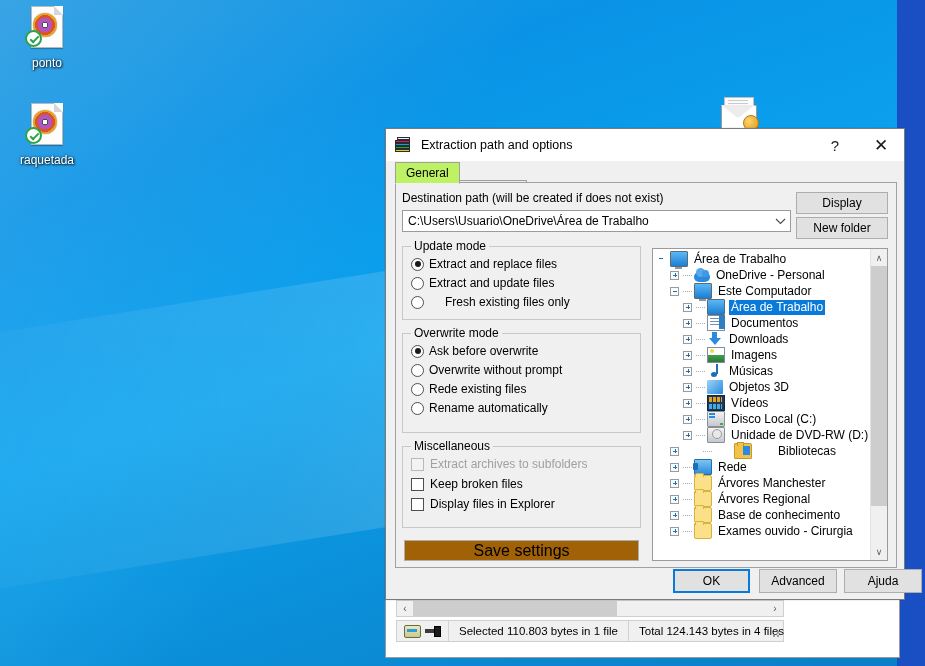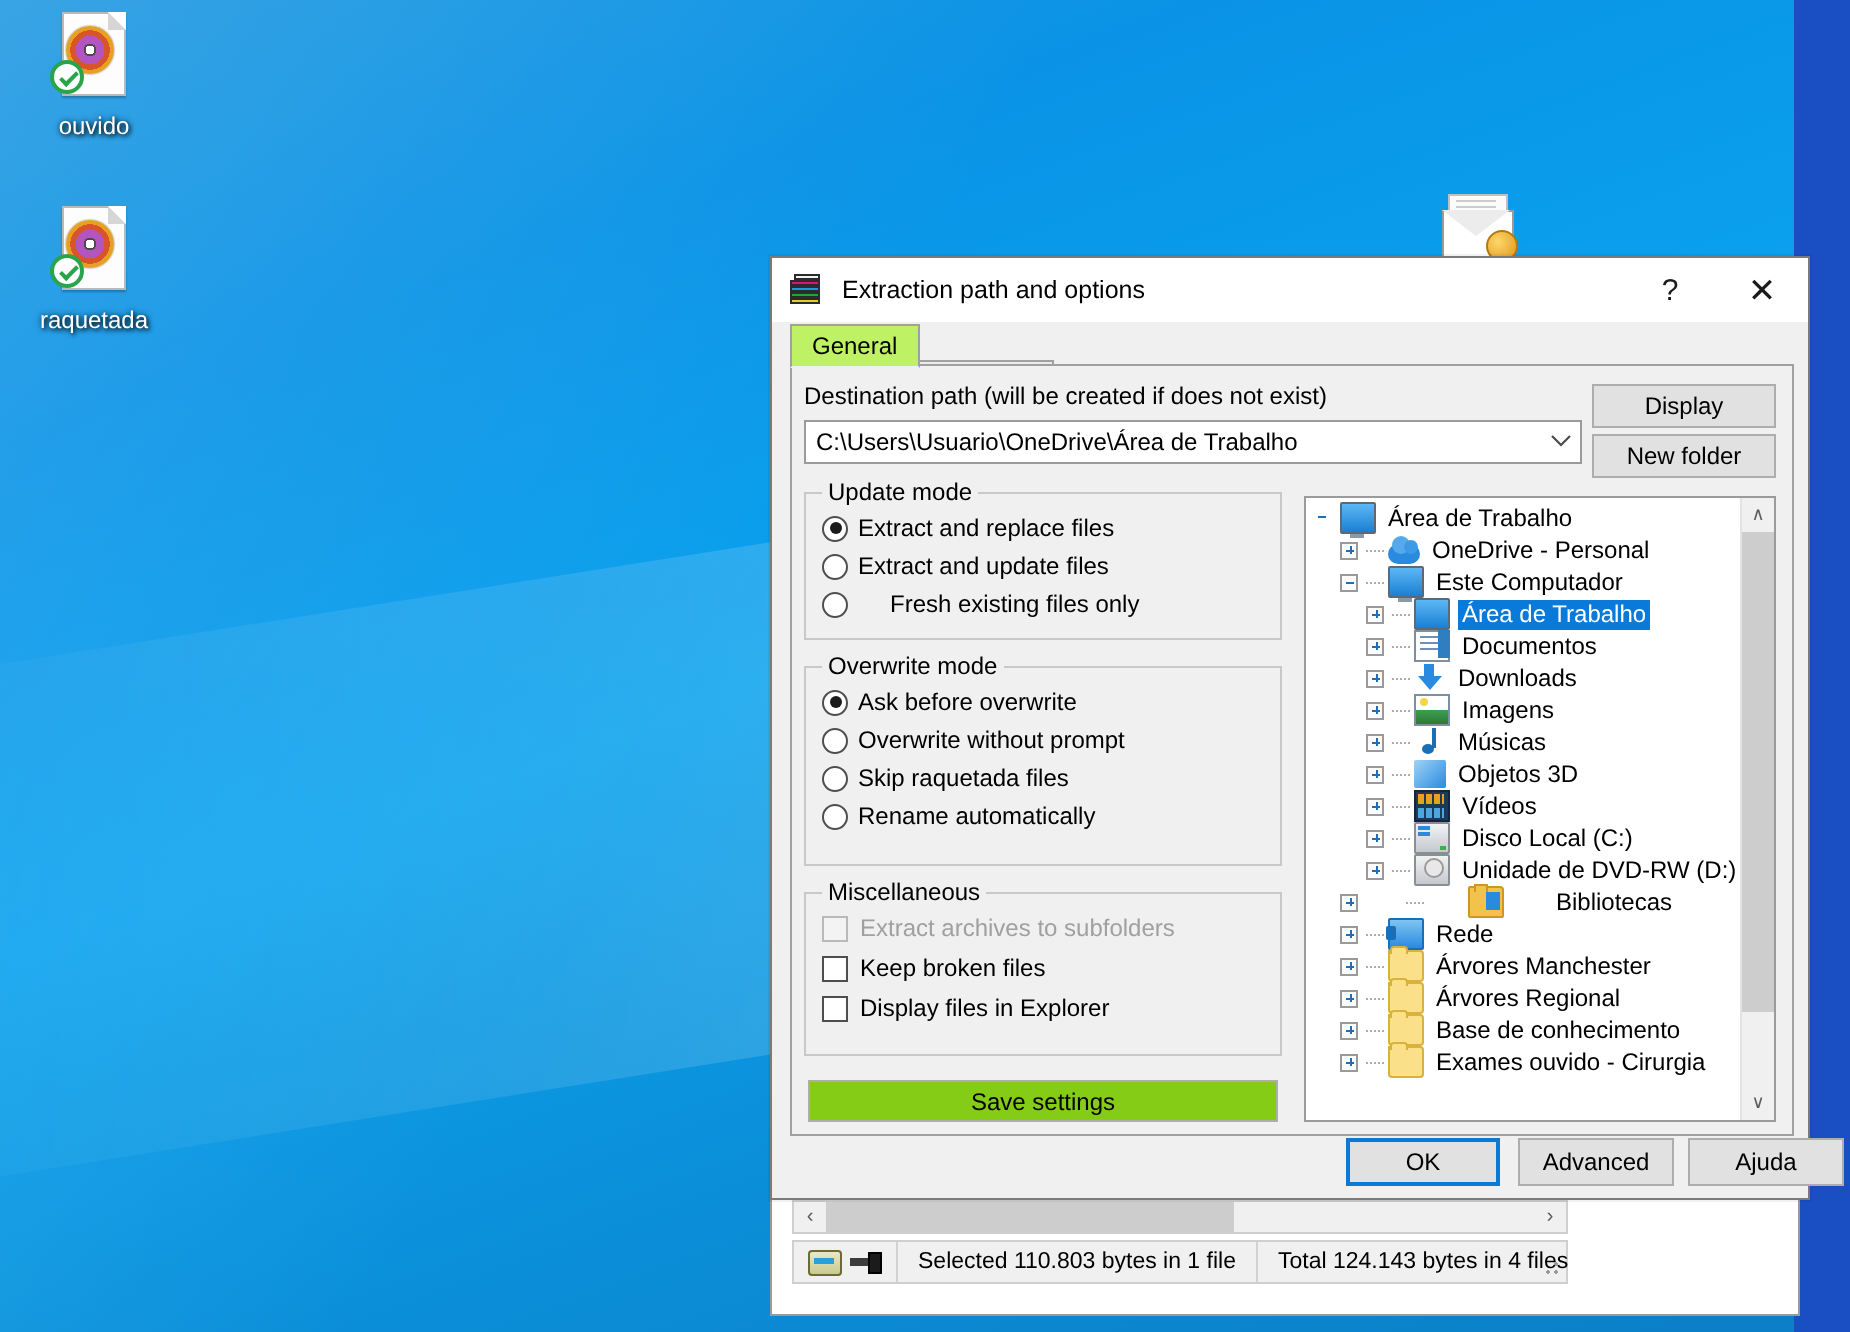--- a/index.html
+++ b/index.html
@@ -161,22 +161,22 @@
   .radio{width:13px;height:13px;border-radius:50%;border:1px solid #4e4e4e;background:#fff;
     box-sizing:border-box;margin-right:5px;position:relative;flex:none;}
   .radio.on:after{content:"";position:absolute;left:2.5px;top:2.5px;width:6px;height:6px;
     border-radius:50%;background:#1b1b1b;}
   .cbox{width:13px;height:13px;border:1px solid #4e4e4e;background:#fff;box-sizing:border-box;
     margin-right:6px;flex:none;}
   .cbox.dis{border-color:#b9b9b9;background:#f3f3f3;}
   .opt.dis{color:#a0a0a0;}
 
   #btn-save{
-    position:absolute;left:18px;top:411px;width:235px;height:21px;background:#84cc16;
-    border:1px solid #adadad;box-sizing:border-box;font-size:12px;
+    position:absolute;left:18px;top:411px;width:235px;height:21px;background:#a16207;
+    border:1px solid #adadad;box-sizing:border-box;font-size:16px;
     display:flex;align-items:center;justify-content:center;
   }
 
   
   #tree-panel{
     position:absolute;left:266px;top:119px;width:236px;height:313px;
     background:#fff;border:1px solid #9b9b9b;box-sizing:border-box;overflow:hidden;
   }
   #tree-scroll{position:absolute;right:0;top:0;width:17px;height:100%;background:#f0f0f0;
     border-left:1px solid #e2e2e2;box-sizing:border-box;}
@@ -254,21 +254,21 @@
 <div id="desktop">
   <div id="desktop-sheen"></div>
   <div id="right-blue-strip"></div>
 
   <div class="dicon" style="left:3px;top:4px;">
     <div class="glyph">
       <div class="sheet"></div>
         <div class="cd"></div>
         <div class="ovl-check"></div>
     </div>
-    <div class="label">ouvido</div>
+    <div class="label">ponto</div>
   </div>
 
   <div class="dicon" style="left:3px;top:101px;">
     <div class="glyph">
       <div class="sheet"></div>
         <div class="cd"></div>
         <div class="ovl-check"></div>
     </div>
     <div class="label">raquetada</div>
   </div>
@@ -361,21 +361,21 @@
     <div class="opt" style="left:8px;top:10px;">
       <span class="radio on"></span>
       <span>Ask before overwrite</span>
     </div>
     <div class="opt" style="left:8px;top:29px;">
       <span class="radio"></span>
       <span>Overwrite without prompt</span>
     </div>
     <div class="opt" style="left:8px;top:48px;">
       <span class="radio"></span>
-      <span>Skip raquetada files</span>
+      <span>Rede existing files</span>
     </div>
     <div class="opt" style="left:8px;top:67px;">
       <span class="radio"></span>
       <span>Rename automatically</span>
     </div>
   </div>
 
   <div class="group" id="grp-misc">
     <div class="gtitle">Miscellaneous</div>
     <div class="opt dis" style="left:8px;top:10px;">

